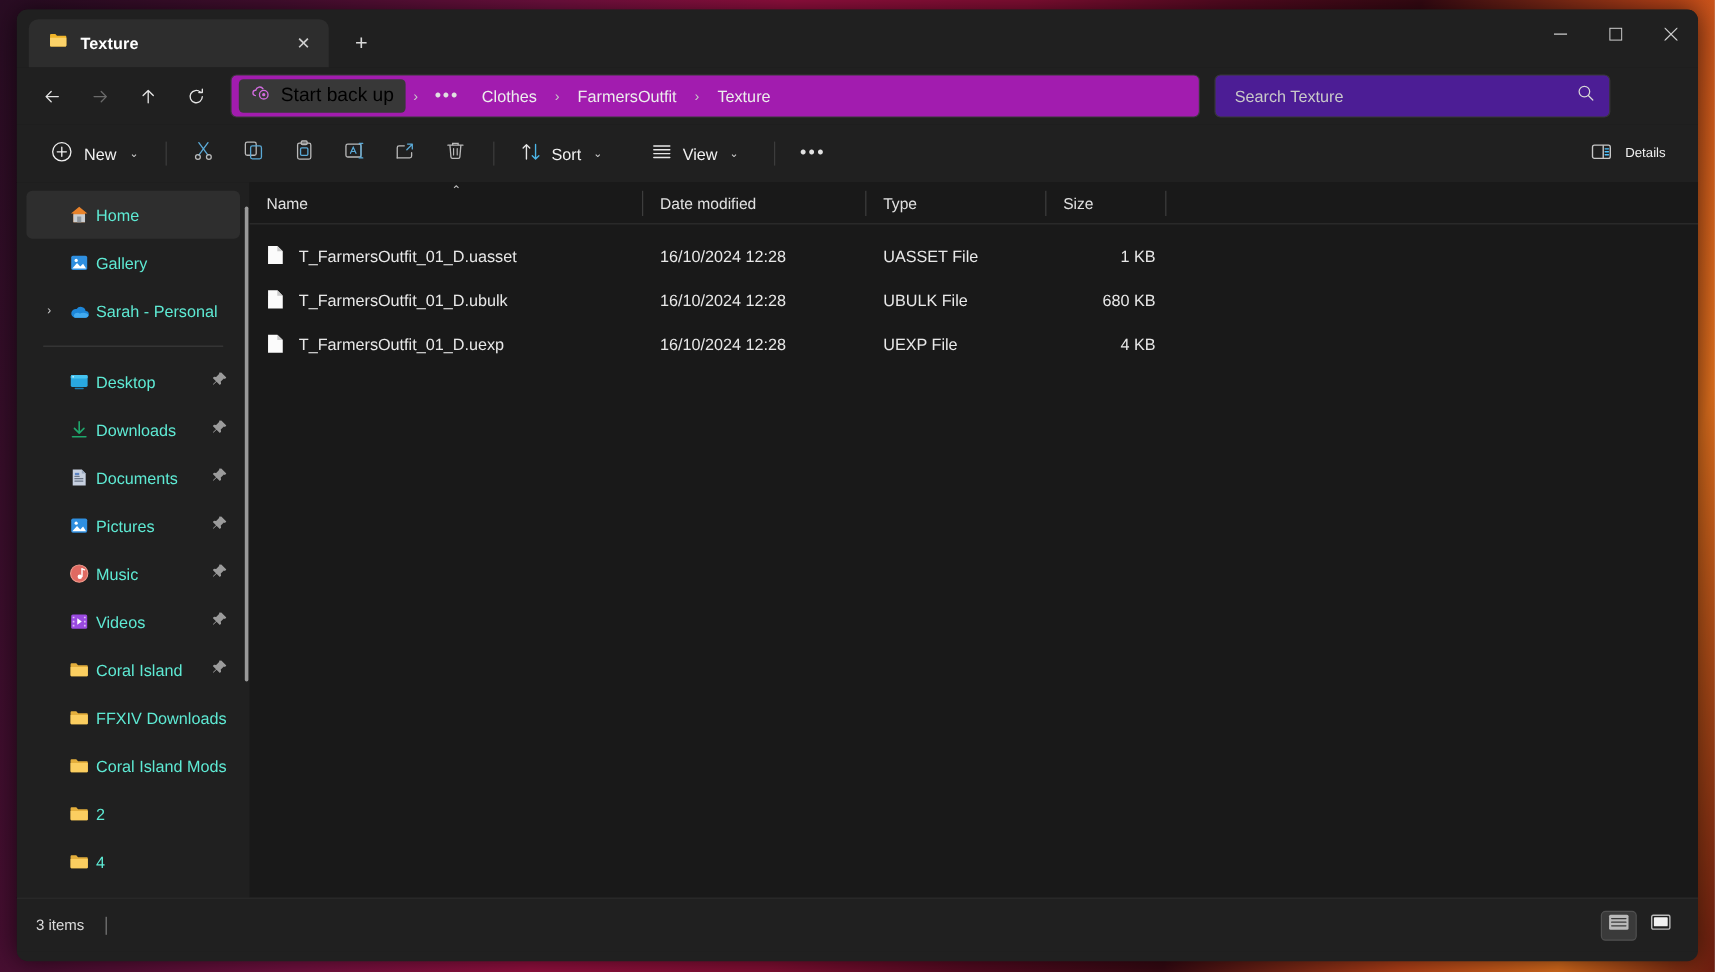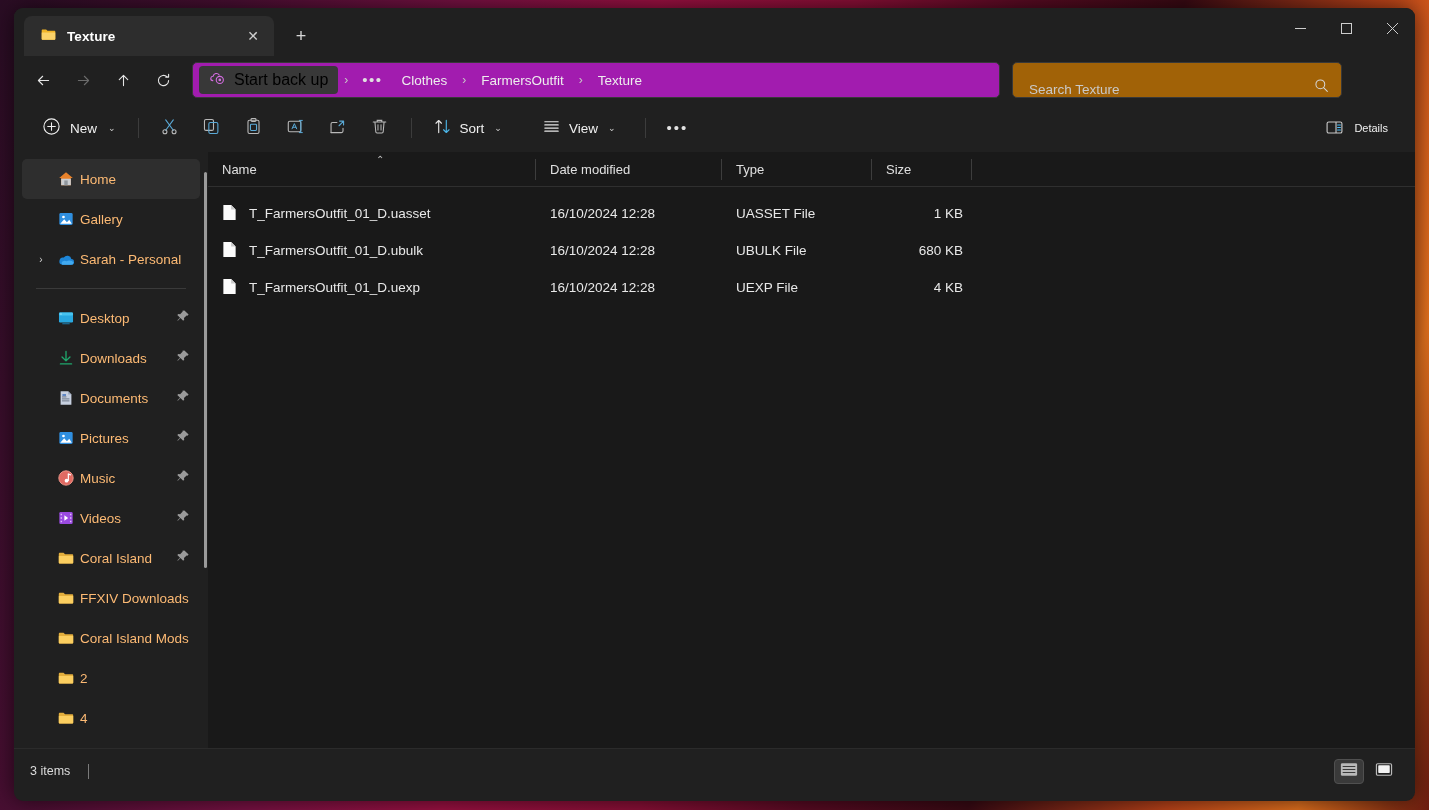--- a/index.html
+++ b/index.html
@@ -75,22 +75,22 @@
   }
   .crumb-sep {
     color: #c8c8c8; font-size: 12px; padding: 0 5px; display: flex;
     align-items: center; height: 28px;
   }
   .crumb-ellipsis {
     color: #e0e0e0; font-size: 15px; padding: 0 8px; letter-spacing: 1.5px;
     display: flex; align-items: center; height: 28px; line-height: 0;
   }
   .searchbox {
-    width: 330px; height: 36px; background: #a16207; border: 1px solid #383838;
-    border-radius: 5px; display: flex; align-items: flex-end;
+    width: 330px; height: 36px; background: #4c1d95; border: 1px solid #383838;
+    border-radius: 5px; display: flex; align-items: center;
     padding: 0 12px 0 16px; gap: 8px;
   }
   .searchbox input {
     flex: 1; background: transparent; border: none; outline: none;
     color: #e6e6e6; font-size: 13.5px; font-family: inherit;
   }
   .searchbox input::placeholder { color: #c9c9c9; }
   
   .cmdbar {
     height: 48px; display: flex; align-items: center; padding: 0 16px 0 20px;
@@ -127,21 +127,21 @@
     white-space: nowrap;
   }
   .navitem.selected { background: #2e2e2e; }
   .navitem .expander {
     width: 22px; flex: 0 0 22px; display: flex; align-items: center; justify-content: center;
     color: #d0d0d0; font-size: 10px;
   }
   .navitem .ico {
     width: 28px; flex: 0 0 28px; display: flex; align-items: center; justify-content: center;
   }
-  .navitem .lbl { font-size: 13.5px; color: #fdba74; overflow: hidden; }
+  .navitem .lbl { font-size: 13.5px; color: #5eead4; overflow: hidden; }
   .navitem .pin { position: absolute; right: 10px; }
   .indent { padding-left: 30px; }
   .sb-divider { height: 1px; background: #3a3a3a; margin: 9px 22px 9px 22px; }
   .sb-scroll {
     position: absolute; right: 1px; top: 20px; width: 3px; height: 396px;
     background: #9a9a9a; border-radius: 2px;
   }
   
   .filearea { flex: 1; background: #191919; position: relative; text-align: right; }
   .colhdr {

